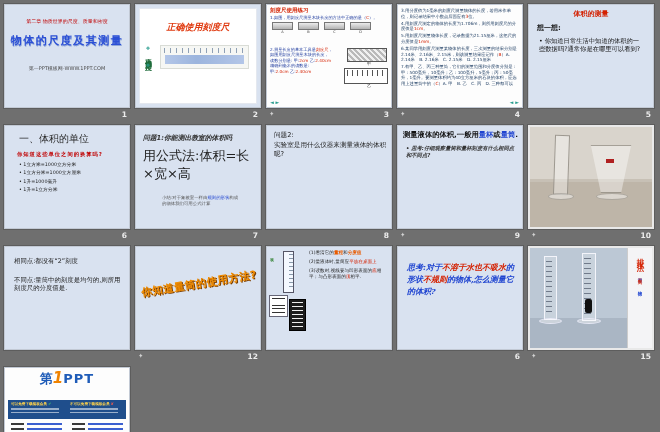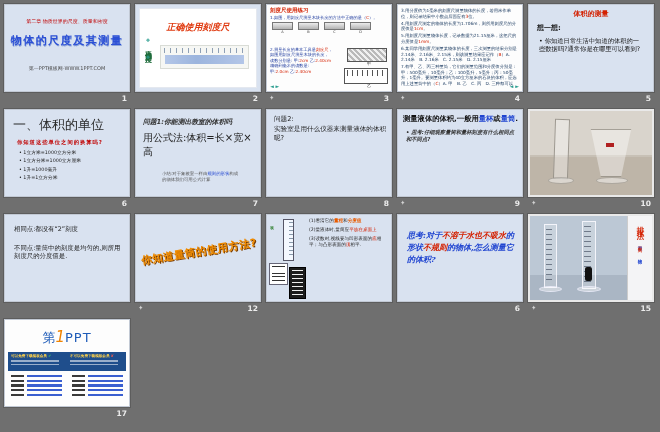--- a/index.html
+++ b/index.html
@@ -1,19 +1,19 @@
 <!DOCTYPE html>
 <html><head>
 <meta charset="utf-8">
 <style>
   html,body{margin:0;padding:0;}
   body{width:660px;height:432px;background:#6f6f6f;font-family:"DejaVu Sans","Liberation Sans",sans-serif;overflow:hidden;}
   .grid{display:grid;grid-template-columns:repeat(5,126px);gap:4px 5px;padding:4px;}
   .card{width:126px;}
-  .thumb{position:relative;height:88px;background:#d9e2f0;border:1px solid #c2c9d4;box-sizing:border-box;overflow:hidden;box-shadow:0 0 0 1px #5d5d5d;}
+  .thumb{position:relative;height:104px;background:#d9e2f0;border:1px solid #c2c9d4;box-sizing:border-box;overflow:hidden;box-shadow:0 0 0 1px #5d5d5d;}
   .thumb.white{background:#fdfdfd;}
   .thumb.photo{border:2px solid #e9e9e9;}
   .foot{height:13px;display:flex;align-items:center;padding:0 3px;}
   .num{margin-left:auto;font-size:7.5px;font-weight:bold;color:#ececec;}
   .anim{font-size:6.5px;color:#d2d2d2;line-height:1;}
   .red{color:#d42000;}
   .blue{color:#1f44d0;margin-top:10px;}
   .orange-red{color:#e85b00;font-weight:bold;}
 
   
@@ -45,26 +45,26 @@
   .s3-nav{position:absolute;left:3px;bottom:2px;font-size:5px;color:#2a9d8f;font-weight:bold;}
   
   .s4-body{padding:3px 3px;color:#17375e;font-size:4.3px;line-height:1.3;}
   .s4-body p{margin:0 0 1.5px;}
   .s4-nav{position:absolute;right:3px;bottom:2px;font-size:5px;color:#2a9d8f;font-weight:bold;}
   
   .s5-title{color:#d42000;font-size:7px;font-weight:bold;text-align:center;margin-top:4px;}
   .s5-think{color:#111;font-size:7px;font-weight:bold;margin:4px 0 0 8px;}
   .s5-bullet{color:#111;font-size:6.3px;margin:4px 8px 0 10px;line-height:1.3;}
   
-  .s6-title{color:#2b2b2b;font-size:13px;margin:6px 0 0 8px;font-family:Liberation Serif, serif;}
+  .s6-title{color:#2b2b2b;font-size:10px;margin:6px 0 0 14px;font-family:Liberation Serif, serif;}
   .s6-sub{color:#c00000;font-size:5.3px;font-weight:bold;letter-spacing:1px;margin:5px 0 0 12px;}
   .s6-b{color:#222;font-size:4.8px;margin:2.5px 0 0 14px;}
   
   .s7-title{color:#333;font-size:6.8px;font-weight:bold;font-style:italic;margin:7px 0 0 7px;}
-  .s7-formula{color:#222;font-size:10px;margin:4px 0 12px 7px;}
+  .s7-formula{color:#222;font-size:13px;margin:4px 0 12px 7px;}
   .s7-note{color:#555;font-size:4.4px;margin:7px 18px 0 26px;line-height:1.35;}
   
   .s8-t{color:#1c1c1c;font-size:6.6px;margin:5px 0 0 7px;line-height:1.35;}
   
   .s9-p{color:#111;font-size:7.3px;font-weight:bold;margin:4px 4px 0 5px;line-height:1.25;}
   .s9-bullet{color:#333;font-size:5.3px;font-style:italic;font-weight:bold;margin:6px 8px 0 8px;line-height:1.35;}
   
   .s10{background:linear-gradient(180deg,#d9d4cc 0 52%,#c7c0b5 52% 55%,#beb5a8 55% 100%);}
   .s10-cyl{position:absolute;left:24px;top:8px;width:13px;height:58px;border:1px solid rgba(125,120,110,.7);background:rgba(255,255,255,.38);transform:rotate(2deg);}
   .s10-cylbase{position:absolute;left:18px;top:66px;width:24px;height:5px;border-radius:50%;background:rgba(255,255,255,.45);border:1px solid rgba(125,120,110,.5);}
@@ -96,21 +96,21 @@
   .s15-blob{position:absolute;left:2px;bottom:7px;width:7px;height:14px;background:#101010;border-radius:2px;}
   .s15-b2{position:absolute;left:47px;top:70px;width:22px;height:4px;border-radius:50%;background:rgba(255,255,255,.4);border:1px solid rgba(240,240,255,.7);}
   .s15-panel{position:absolute;right:0;top:0;bottom:0;width:25px;background:#f4f4f6;border-left:1px solid #ccc;display:flex;flex-direction:column;align-items:center;padding-top:4px;box-sizing:border-box;}
   .s15-v1{writing-mode:vertical-rl;color:#d42000;font-size:7.5px;font-weight:bold;letter-spacing:3px;}
   .s15-v2{writing-mode:vertical-rl;font-size:4.5px;margin-top:3px;letter-spacing:.5px;}
   
   .s16-body{margin:11px 5px 0 7px;font-size:7.2px;font-weight:bold;color:#1c1c1c;letter-spacing:1px;line-height:1.45;}
   .s16-big{font-size:9px;}
   .s16-footer{margin:9px 0 0;text-align:center;font-size:6.5px;font-weight:bold;font-style:italic;text-decoration:underline;color:#1c1c1c;}
   
-  .s17-logo{text-align:center;margin-top:7px;font-weight:normal;}
+  .s17-logo{text-align:center;font-weight:bold;}
   .s17-di{color:#1f5cb8;font-size:13px;}
   .s17-one{color:#f08300;font-size:15px;font-style:italic;}
   .s17-ppt{color:#1f5cb8;font-size:13px;letter-spacing:1px;}
   .s17-banner{position:absolute;left:3px;right:3px;top:32px;height:19px;background:#1f4e8c;display:flex;}
   .s17-bcol{flex:1;padding:2px 3px;}
   .s17-btitle{font-size:3.6px;color:#ffd24a;font-weight:bold;white-space:nowrap;}
   .s17-check{color:#45d06a;}.s17-cross{color:#ff5a4a;}
   .s17-bline{height:1.5px;background:rgba(255,255,255,.55);margin-top:2px;width:90%;}
   .s17-links{position:absolute;left:6px;right:6px;top:55px;display:flex;gap:10px;}
   .s17-lcol{flex:1;}

